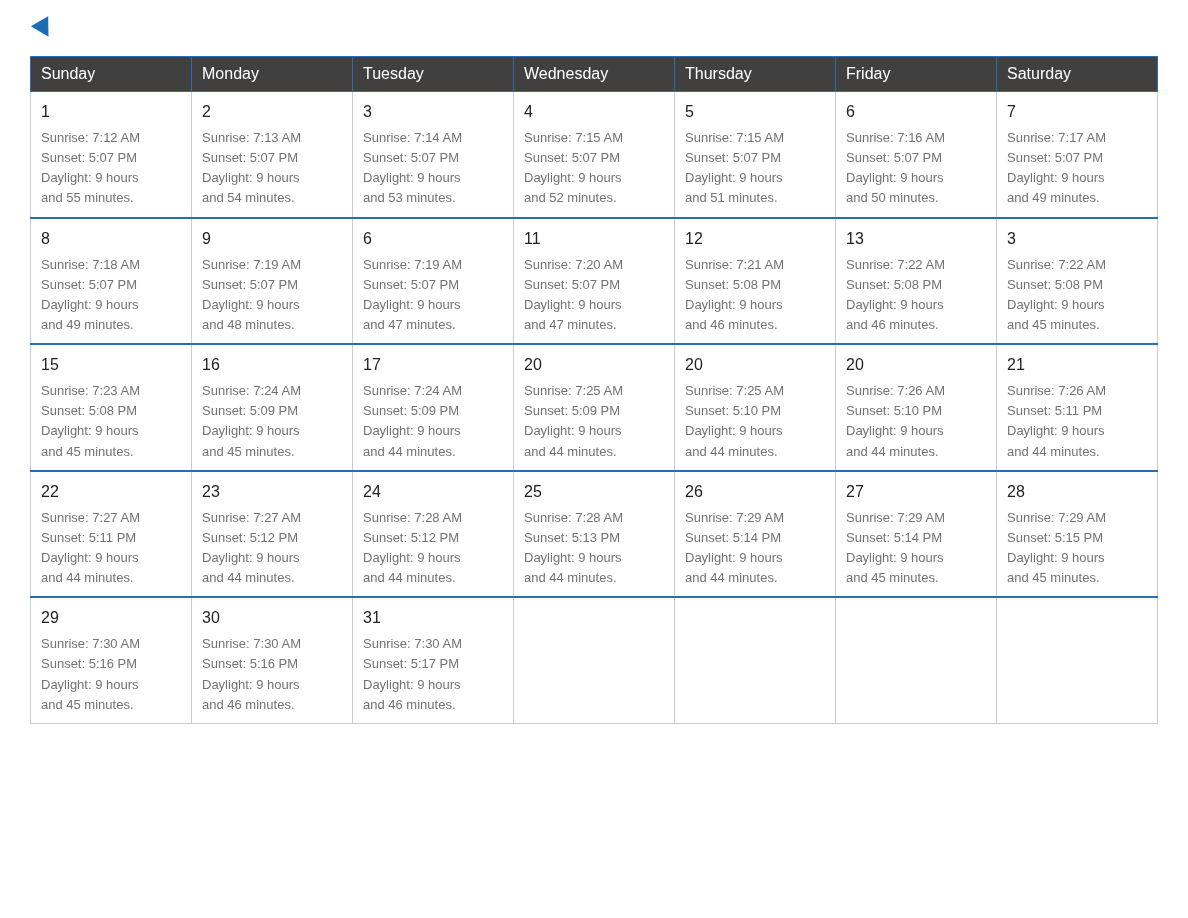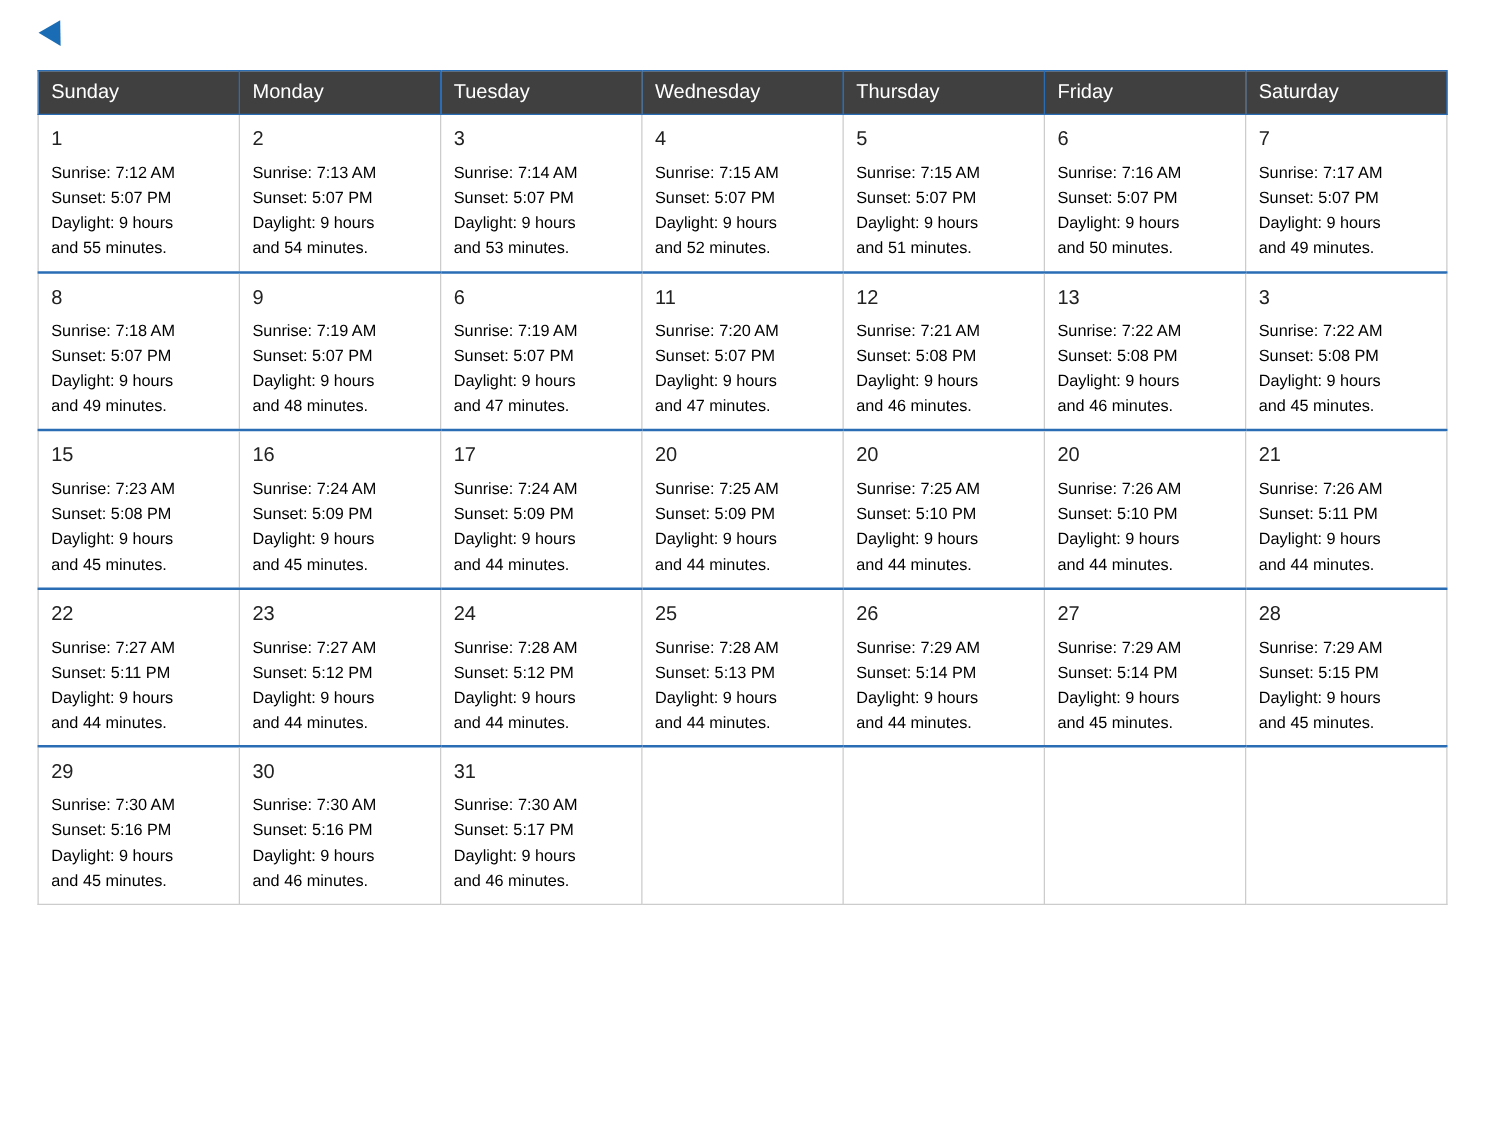--- a/index.html
+++ b/index.html
@@ -90,21 +90,21 @@
     }
     .day-number {
       font-size: 16px;
       font-weight: normal;
       color: #222;
       display: block;
       margin-bottom: 4px;
     }
     .day-info {
       font-size: 13px;
-      color: #000000;
+      color: #737373;
       line-height: 1.55;
     }
     .calendar-table tbody tr:not(:last-child) td {
       border-bottom: 2px solid #2a6db5;
     }
   </style>
 </head>
 <body>
 
 <div class="header-area">

